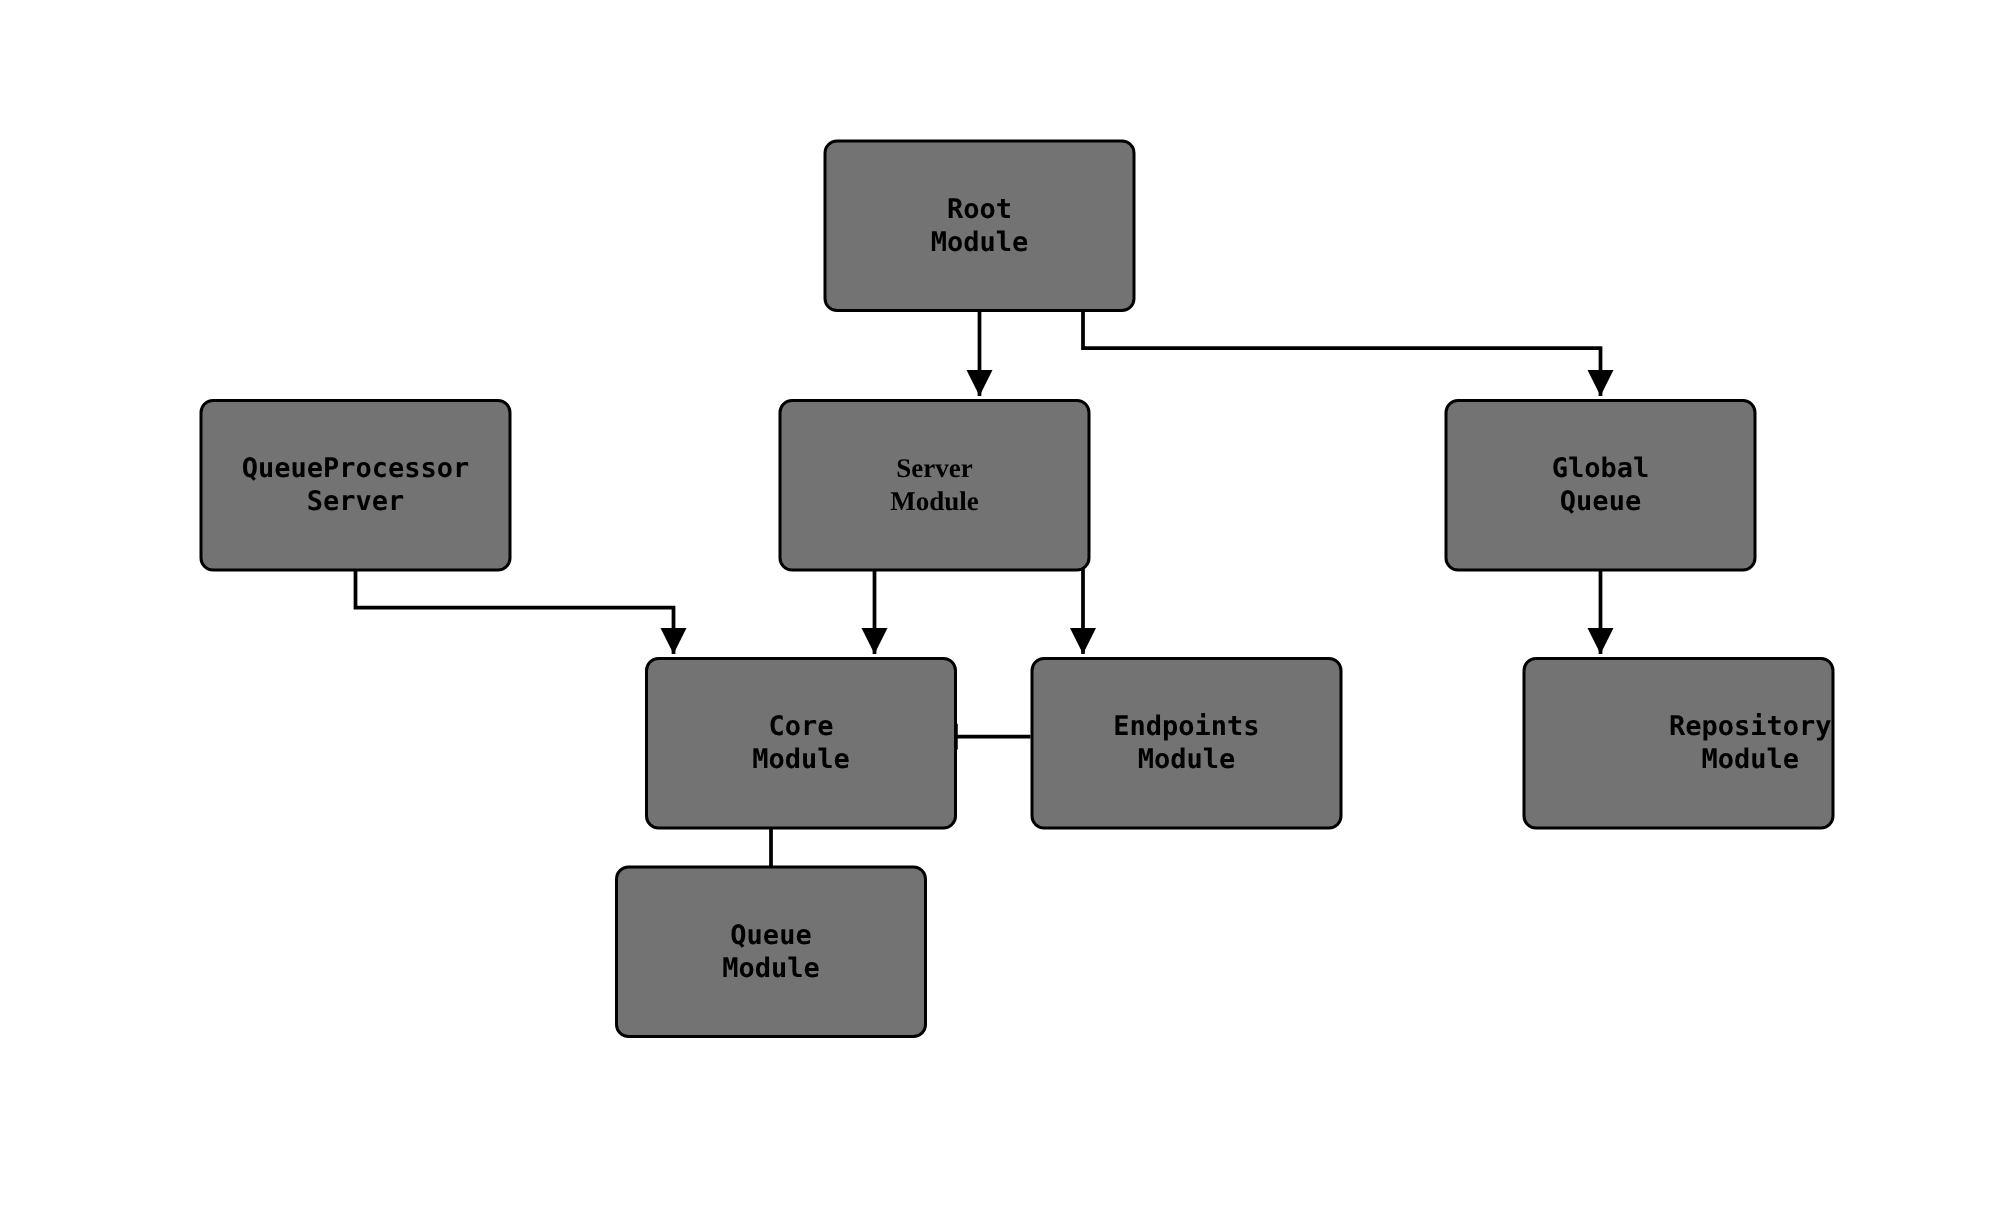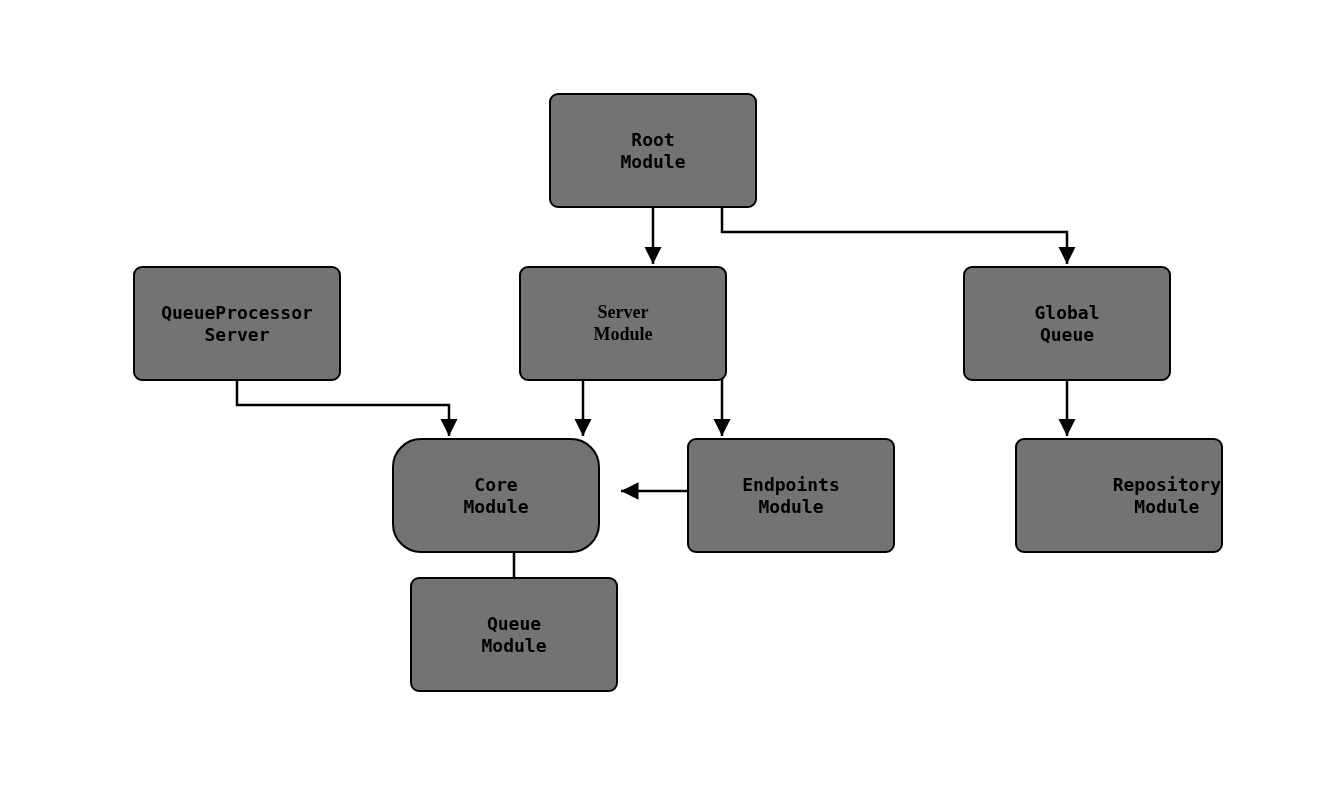--- a/index.html
+++ b/index.html
@@ -91,21 +91,21 @@
   <div class="node" style="left:133px; top:266px;">
     <span class="node-label">QueueProcessor
 Server</span>
   </div>
 
   <div class="node" style="left:963px; top:266px;">
     <span class="node-label">Global
 Queue</span>
   </div>
 
-  <div class="node" style="left:392px; top:438px;border-radius:29px;">
+  <div class="node" style="left:430px; top:438px;">
     <span class="node-label">Core
 Module</span>
   </div>
 
   <div class="node" style="left:687px; top:438px;">
     <span class="node-label">Endpoints
 Module</span>
   </div>
 
   <div class="node" style="left:1015px; top:438px;justify-content:flex-end;">

